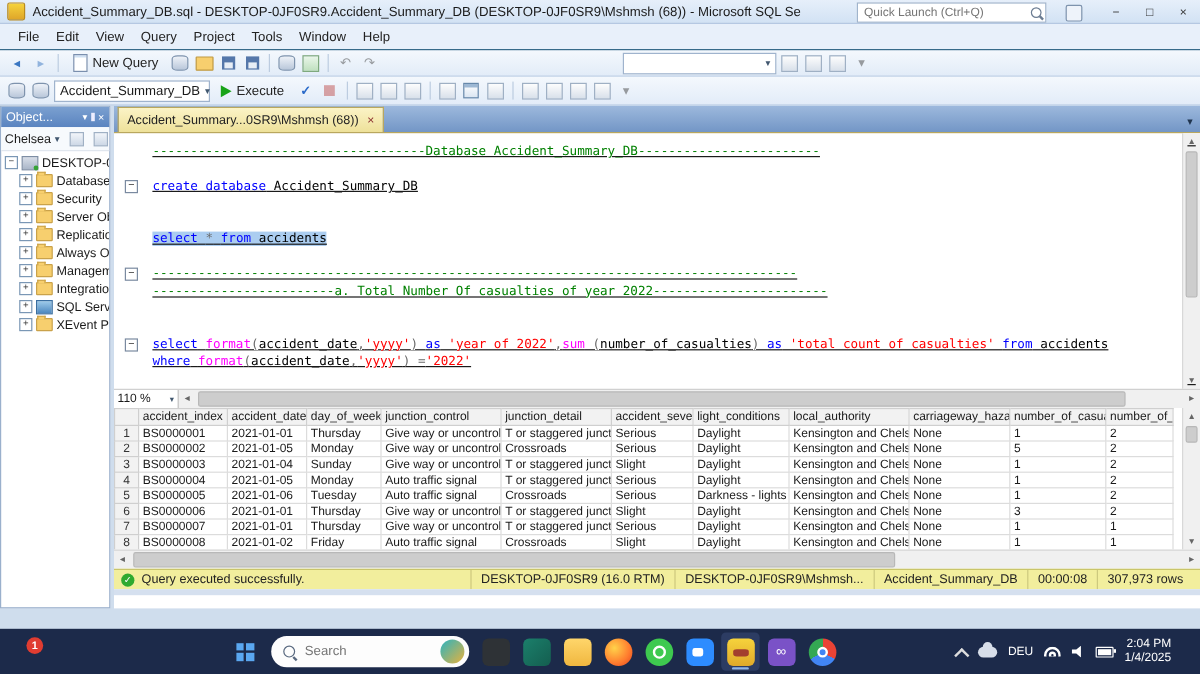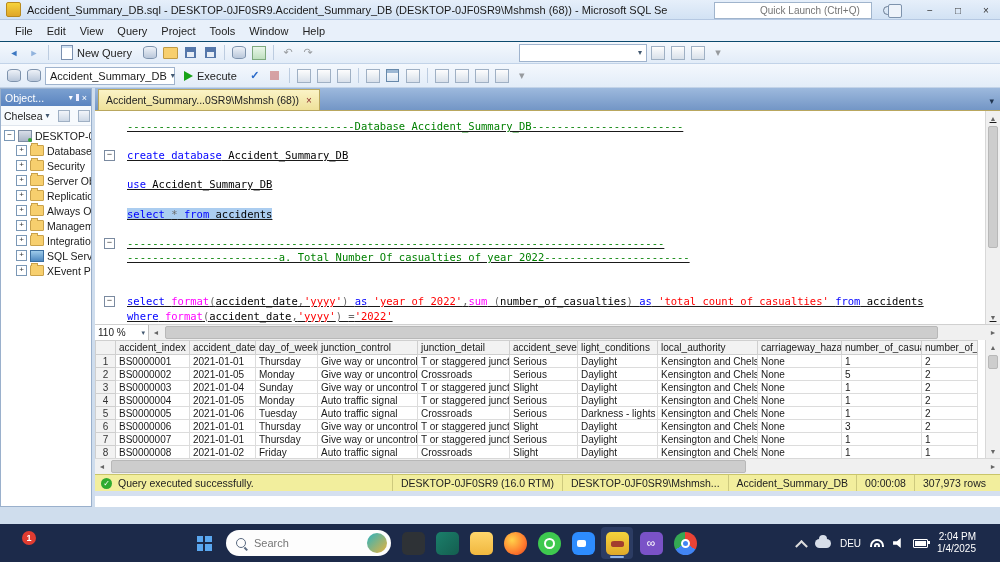--- a/index.html
+++ b/index.html
@@ -4,21 +4,21 @@
 <style>
   html,body{margin:0;padding:0;}
   body{width:1000px;height:562px;overflow:hidden;font-family:"Liberation Sans",sans-serif;background:#000;}
   .screen{position:relative;width:1000px;height:562px;background:#cfdded;font-size:11px;color:#1a1a1a;overflow:hidden;}
 
   
   .titlebar{position:absolute;left:0;top:0;width:100%;height:20px;background:linear-gradient(#e6effa,#d2e2f4);border-bottom:1px solid #b5c8e2;display:flex;align-items:center;padding-left:6px;gap:6px;box-sizing:border-box;}
   .appicon{width:13px;height:13px;border-radius:2px;background:linear-gradient(#f6d33c,#dfa62a);border:1px solid #b98a1e;flex:none;}
   .title-text{font-size:11px;white-space:nowrap;overflow:hidden;max-width:640px;}
   .quicklaunch{position:absolute;right:128px;top:2px;width:150px;height:15px;background:#fff;border:1px solid #a0b4cc;display:flex;align-items:center;padding:0 3px;gap:3px;}
-  .quicklaunch input{border:none;outline:none;background:transparent;font-family:"Liberation Sans",sans-serif;font-size:10px;color:#666;width:118px;margin-left:40px;}
+  .quicklaunch input{border:none;outline:none;background:transparent;font-family:"Liberation Sans",sans-serif;font-size:10px;color:#666;width:118px;}
   .mini-mag{width:7px;height:7px;border:1.5px solid #6b7c92;border-radius:50%;position:relative;flex:none;margin-left:auto;}
   .mini-mag::after{content:'';position:absolute;width:4px;height:1.5px;background:#6b7c92;transform:rotate(45deg);right:-3px;bottom:-1px;}
   .feedback-ic{position:absolute;right:98px;top:4px;width:12px;height:12px;border:1px solid #7e93ad;border-radius:2px;background:#eef3fa;}
   .win-btns{position:absolute;right:0;top:0;height:20px;display:flex;}
   .win-btn{width:28px;height:20px;display:flex;align-items:center;justify-content:center;font-size:10px;color:#333;}
 
   
   .menubar{position:absolute;left:0;top:20px;width:100%;height:22px;background:#e8f0fa;border-bottom:1px solid #0c4a6e;display:flex;align-items:center;padding-left:8px;box-sizing:border-box;}
   .menu-item{padding:3px 7px;font-size:11px;color:#222;}
 
@@ -401,21 +401,20 @@
       </div>
       <span class="strip-right">▾</span>
     </div>
 
     <div class="code-wrap">
       <div class="code-lines">
           <div class="code-line"><span class="line-text"><span class="tok-com">------------------------------------Database Accident_Summary_DB------------------------</span></span></div>
           <div class="code-line"><span class="line-text"></span></div>
           <div class="code-line"><span class="fold-box">−</span><span class="line-text"><span class="tok-kw">create database</span><span class="tok-pl"> Accident_Summary_DB</span></span></div>
           <div class="code-line"><span class="line-text"></span></div>
-          <div class="code-line"><span class="line-text"><span class="tok-kw">use</span><span class="tok-pl"> Accident_Summary_DB</span></span></div>
           <div class="code-line"><span class="line-text"></span></div>
           <div class="code-line"><span class="line-text selected"><span class="tok-kw">select</span><span class="tok-pl"> </span><span class="tok-op">*</span><span class="tok-pl"> </span><span class="tok-kw">from</span><span class="tok-pl"> accidents</span></span></div>
           <div class="code-line"><span class="line-text"></span></div>
           <div class="code-line"><span class="fold-box">−</span><span class="line-text"><span class="tok-com">-------------------------------------------------------------------------------------</span></span></div>
           <div class="code-line"><span class="line-text"><span class="tok-com">------------------------a. Total Number Of casualties of year 2022-----------------------</span></span></div>
           <div class="code-line"><span class="line-text"></span></div>
           <div class="code-line"><span class="line-text"></span></div>
           <div class="code-line"><span class="fold-box">−</span><span class="line-text"><span class="tok-kw">select</span><span class="tok-pl"> </span><span class="tok-fn">format</span><span class="tok-op">(</span><span class="tok-pl">accident_date</span><span class="tok-op">,</span><span class="tok-str">'yyyy'</span><span class="tok-op">) </span><span class="tok-kw">as</span><span class="tok-str"> 'year of 2022'</span><span class="tok-op">,</span><span class="tok-fn">sum</span><span class="tok-op"> (</span><span class="tok-pl">number_of_casualties</span><span class="tok-op">) </span><span class="tok-kw">as</span><span class="tok-str"> 'total count of casualties' </span><span class="tok-kw">from</span><span class="tok-pl"> accidents</span></span></div>
           <div class="code-line"><span class="line-text"><span class="tok-kw">where</span><span class="tok-pl"> </span><span class="tok-fn">format</span><span class="tok-op">(</span><span class="tok-pl">accident_date</span><span class="tok-op">,</span><span class="tok-str">'yyyy'</span><span class="tok-op">) </span><span class="tok-op">=</span><span class="tok-str">'2022'</span></span></div>
         </div>

